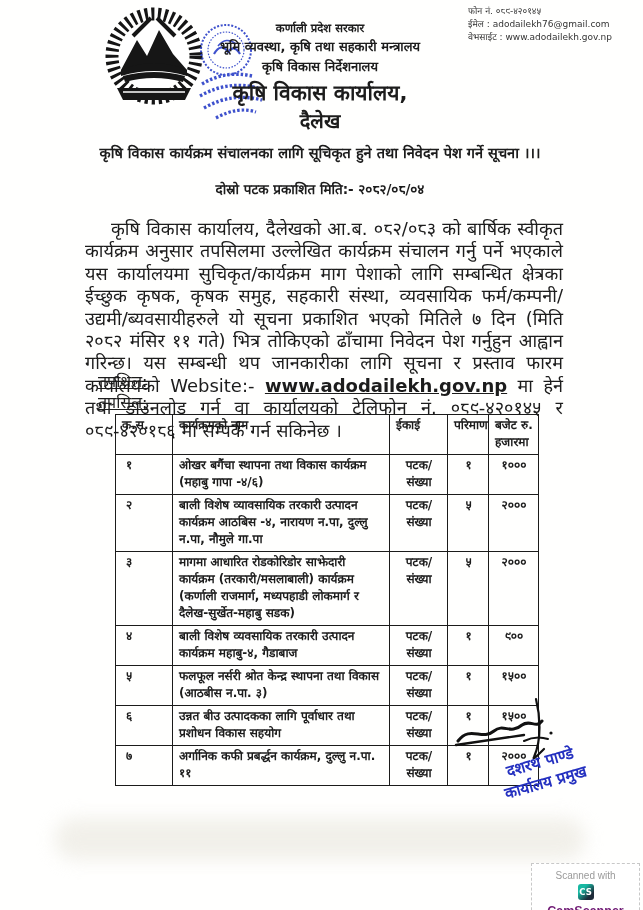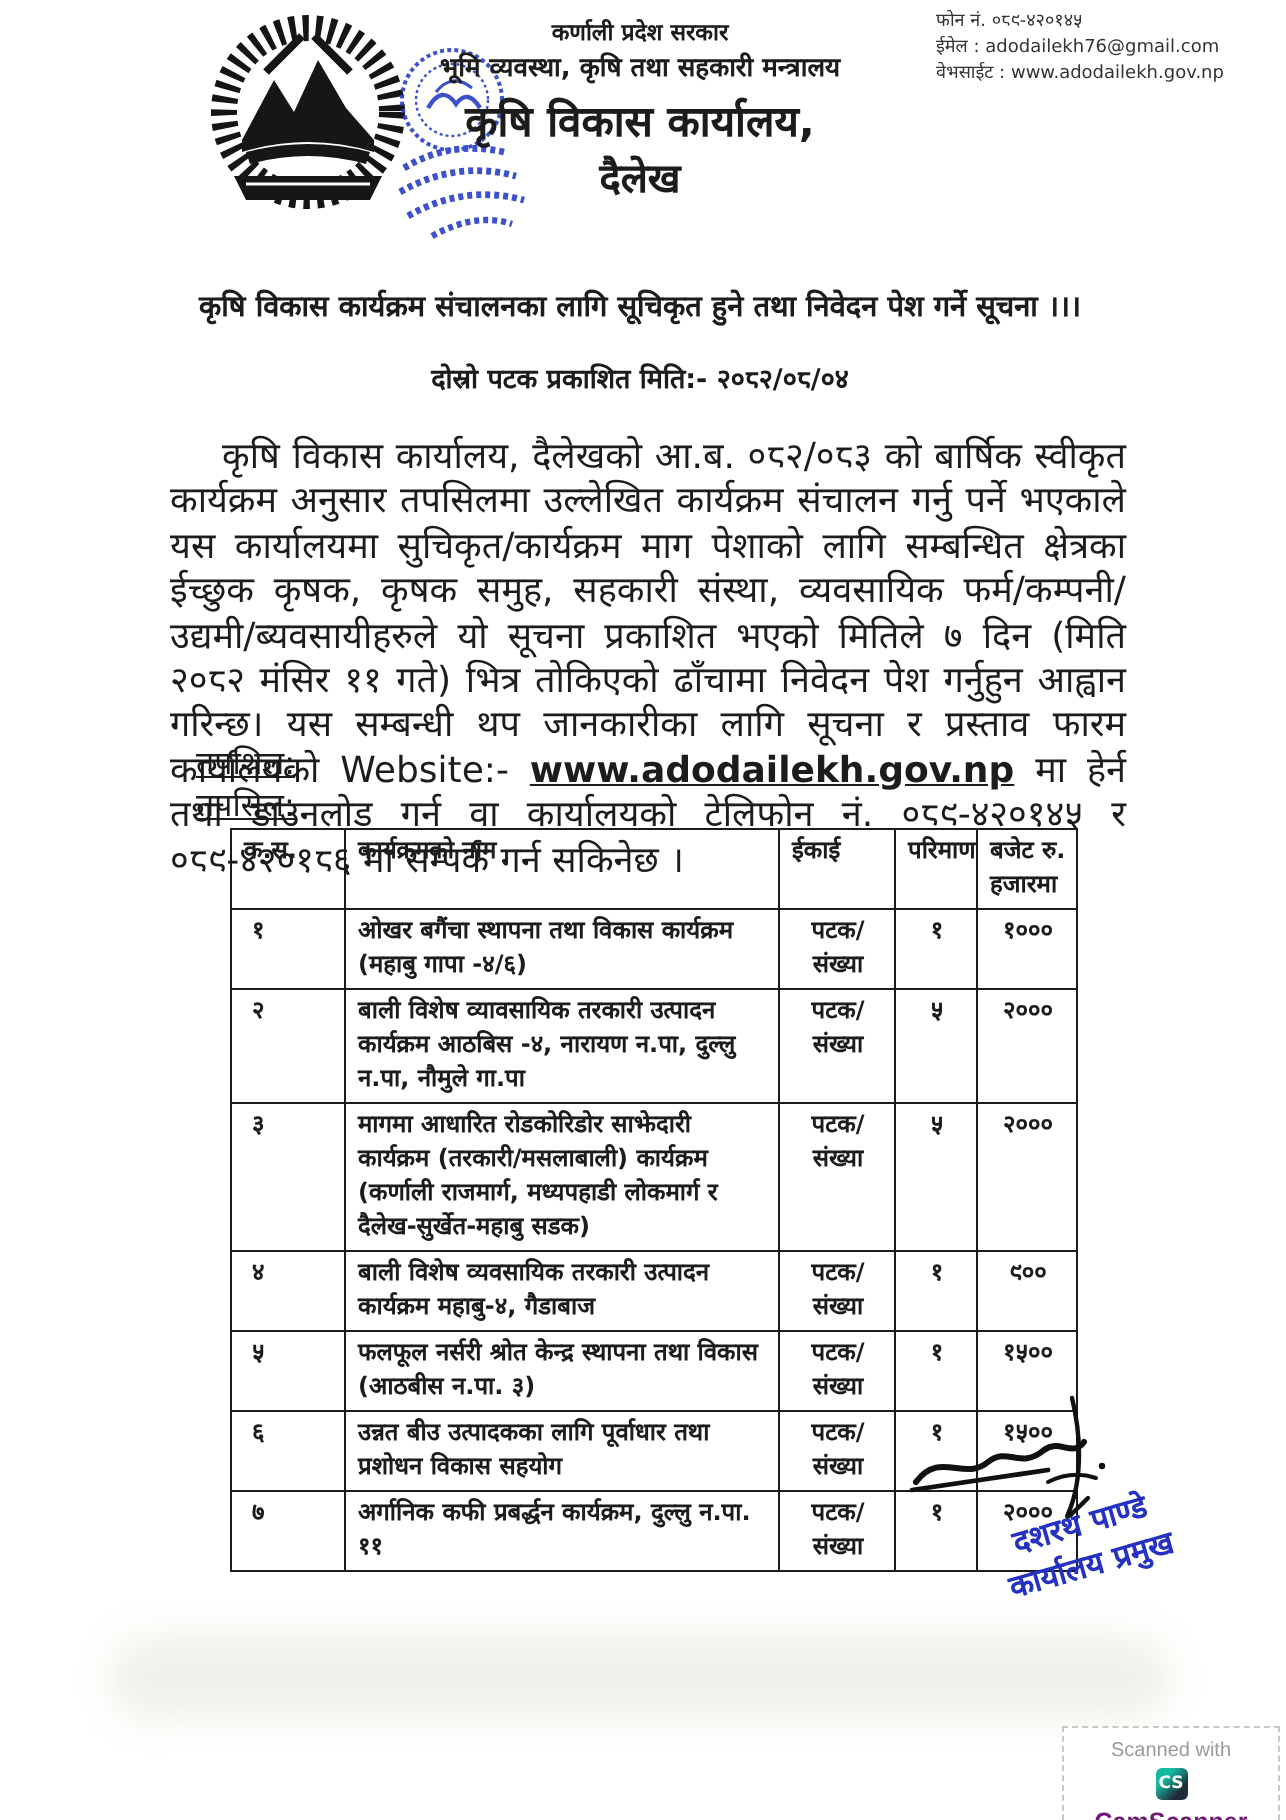--- a/index.html
+++ b/index.html
@@ -4,21 +4,21 @@
 <style>
   html,body{margin:0;padding:0;background:#e8e8e8;}
   .page{
     position:relative;width:643px;height:910px;background:#fffffe;
     font-family:"DejaVu Sans","Liberation Sans",sans-serif;color:#1c1c1c;
     overflow:hidden;margin:0 auto;
   }
   
   .emblem{position:absolute;left:93px;top:6px;width:122px;height:108px;}
   .stamp{position:absolute;left:190px;top:22px;width:95px;height:105px;opacity:.9;}
-  .head-text{position:absolute;left:165px;top:8px;width:310px;text-align:center;font-weight:bold;}
+  .head-text{position:absolute;left:165px;top:20px;width:310px;text-align:center;font-weight:bold;}
   .head-line1{font-size:11.5px;line-height:17px;}
   .head-line2{font-size:13px;line-height:20px;}
   .head-line3{font-size:13px;line-height:20px;}
   .head-line4{font-size:21px;line-height:28px;margin-top:2px;}
   .head-line5{font-size:20px;line-height:28px;}
   .contact{position:absolute;left:468px;top:5px;width:172px;font-size:9px;line-height:13px;font-weight:normal;color:#333;}
   .contact .row{white-space:nowrap;}
   
   .title{position:absolute;left:60px;top:142px;width:520px;text-align:center;font-weight:bold;font-size:14.5px;}
   .pub-date{position:absolute;left:60px;top:180px;width:520px;text-align:center;font-weight:bold;font-size:13.5px;}
@@ -86,20 +86,21 @@
       <path d="M12,62 Q35,48 62,54" stroke-width="3.4" stroke-dasharray="2.5 2"></path>
       <path d="M10,74 Q38,58 68,66" stroke-width="3.4" stroke-dasharray="2.5 2"></path>
       <path d="M14,86 Q42,70 72,78" stroke-width="3.4" stroke-dasharray="2.5 2"></path>
       <path d="M26,96 Q48,84 66,90" stroke-width="3.2" stroke-dasharray="2.5 2"></path>
     </g>
   </svg>
 
   <div class="head-text">
     <div class="head-line1">कर्णाली प्रदेश सरकार</div>
     <div class="head-line2">भूमि व्यवस्था, कृषि तथा सहकारी मन्त्रालय</div>
+    <div class="head-line3">कृषि विकास निर्देशनालय</div>
     <div class="head-line4">कृषि विकास कार्यालय,</div>
     <div class="head-line5">दैलेख</div>
   </div>
 
   <div class="contact">
     <div class="row">फोन नं.  ०८९-४२०१४५</div>
     <div class="row">ईमेल : adodailekh76@gmail.com</div>
     <div class="row">वेभसाईट : www.adodailekh.gov.np</div>
   </div>
 

